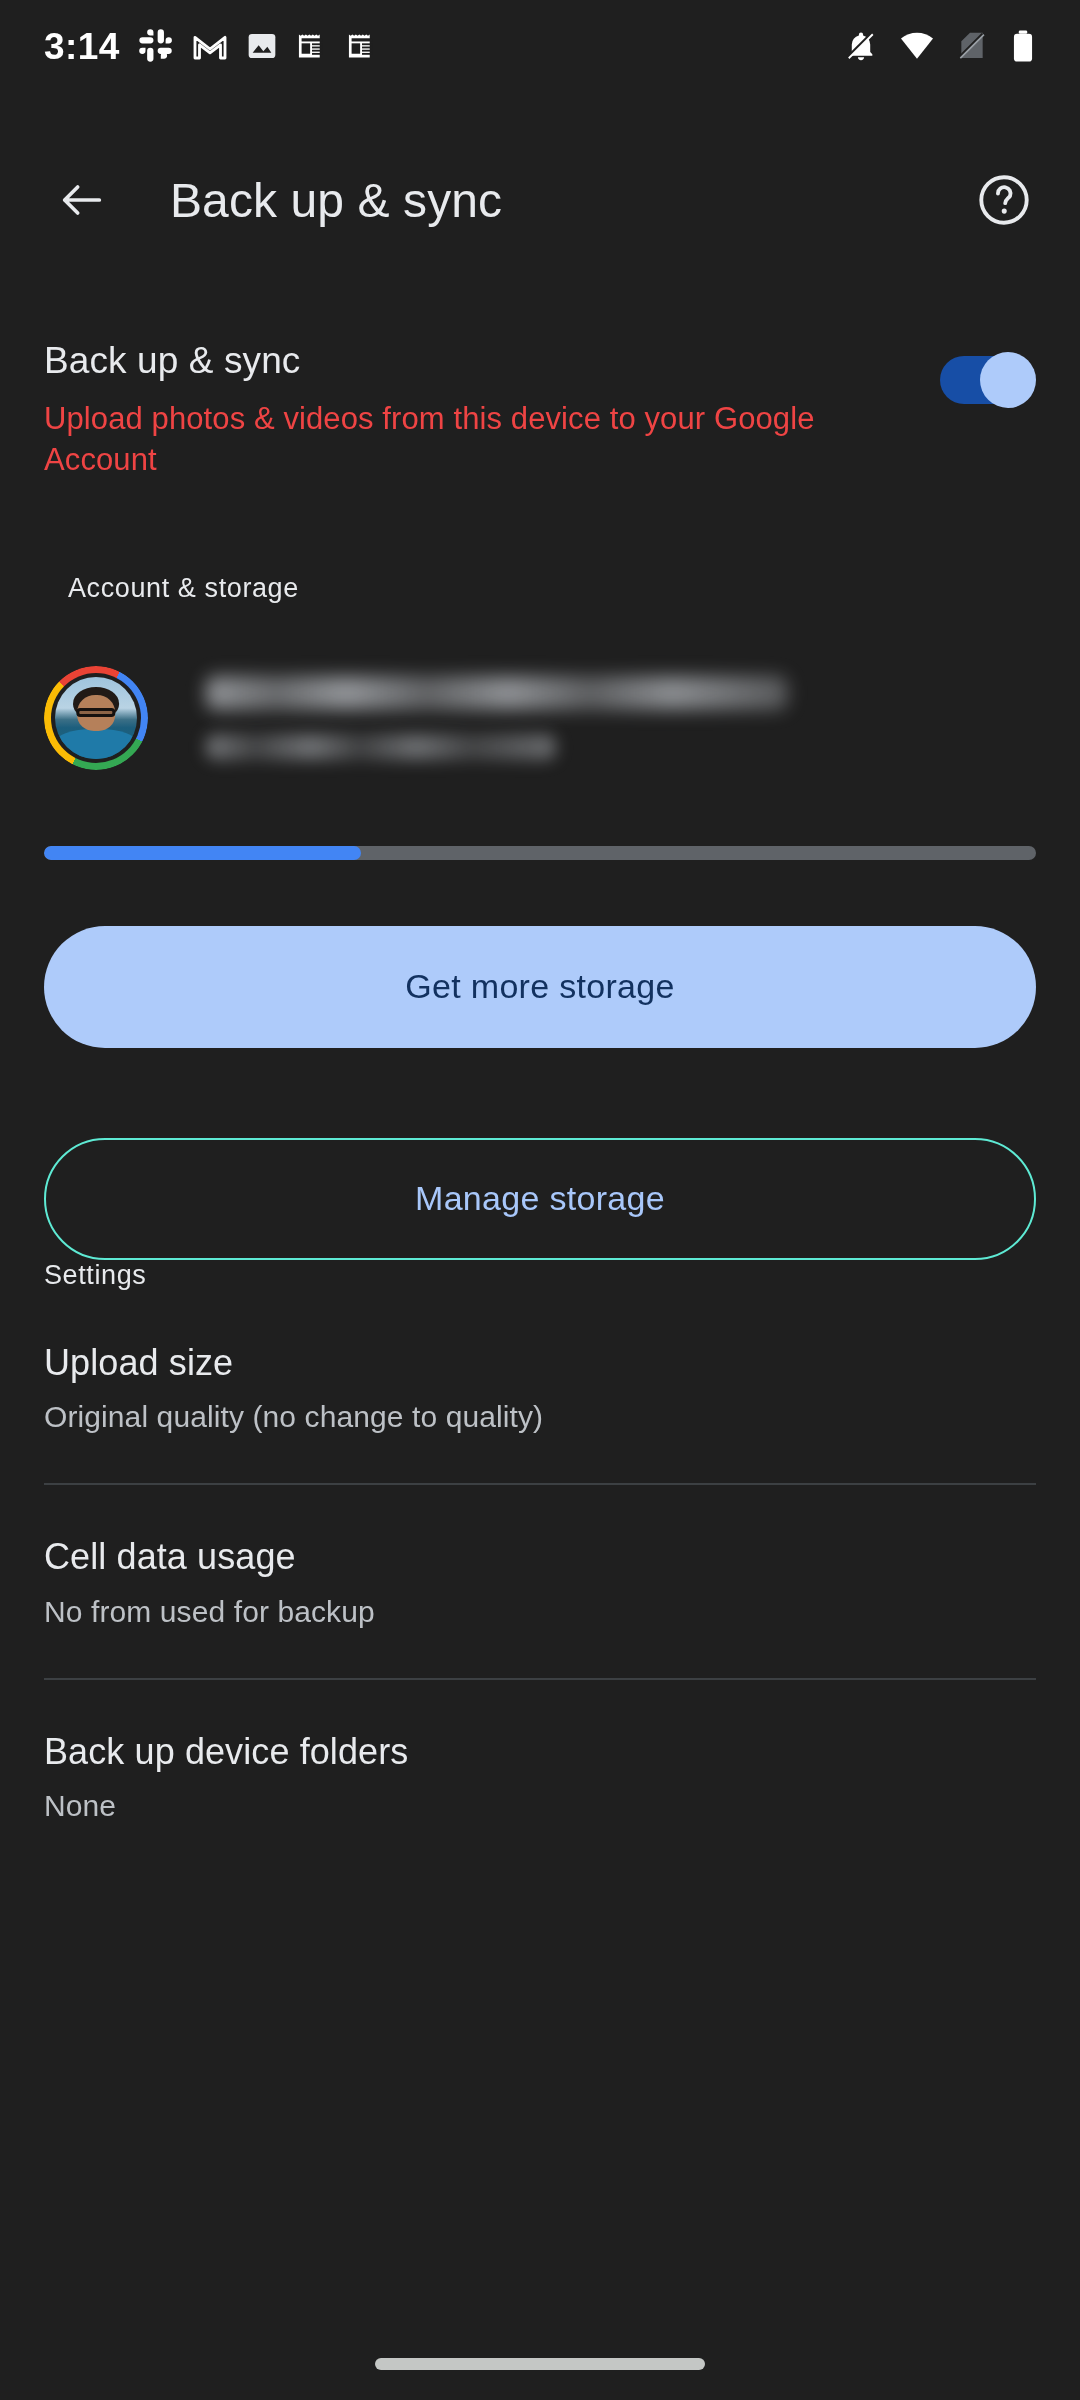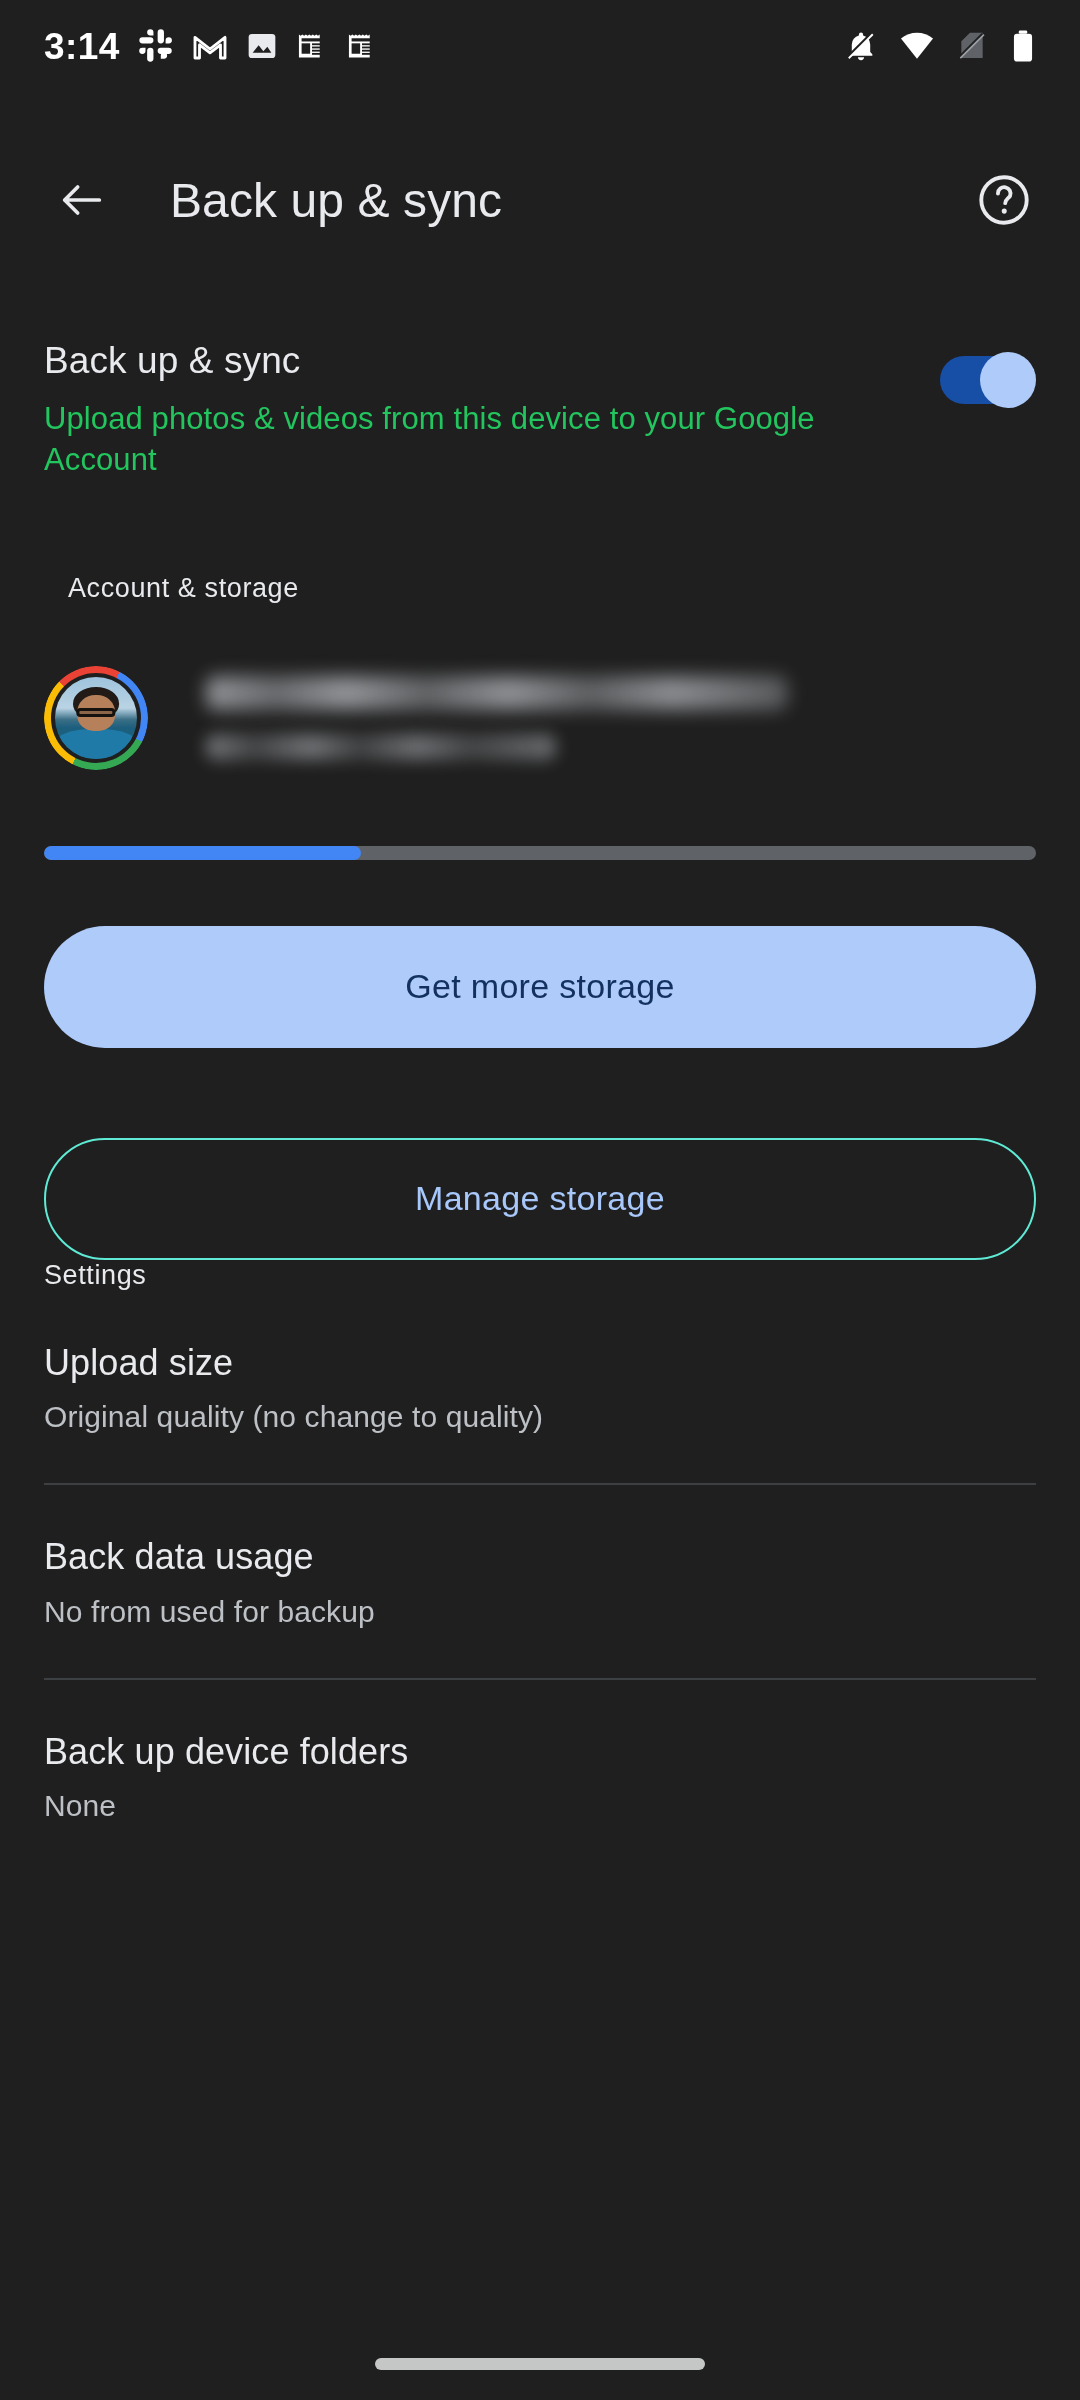--- a/index.html
+++ b/index.html
@@ -63,21 +63,21 @@
     display:flex; align-items:flex-start;
     padding:76px 44px 0 44px;
   }
   .master-text { flex:1; padding-right:40px; }
   .master-title {
     font-size:37px; font-weight:400; color:#e8eaed;
     line-height:1.25; letter-spacing:0.1px;
   }
   .master-sub {
     margin-top:14px;
-    font-size:31px; font-weight:400; color:#22c55e;
+    font-size:31px; font-weight:400; color:#ef4444;
     line-height:1.33; letter-spacing:0.1px;
   }
   .switch {
     flex:none; position:relative;
     width:96px; height:56px;
     margin-top:14px; cursor:pointer;
   }
   .switch-track {
     position:absolute; top:4px; left:0;
     width:78px; height:48px;
@@ -371,21 +371,21 @@
 
     <div class="list">
 
       <div class="list-item">
         <div class="li-title">Upload size</div>
         <div class="li-sub">Original quality (no change to quality)</div>
       </div>
       <div class="divider"></div>
 
       <div class="list-item">
-        <div class="li-title">Back data usage</div>
+        <div class="li-title">Cell data usage</div>
         <div class="li-sub">No from used for backup</div>
       </div>
       <div class="divider"></div>
 
       <div class="list-item">
         <div class="li-title">Back up device folders</div>
         <div class="li-sub">None</div>
       </div>
 
     </div>

